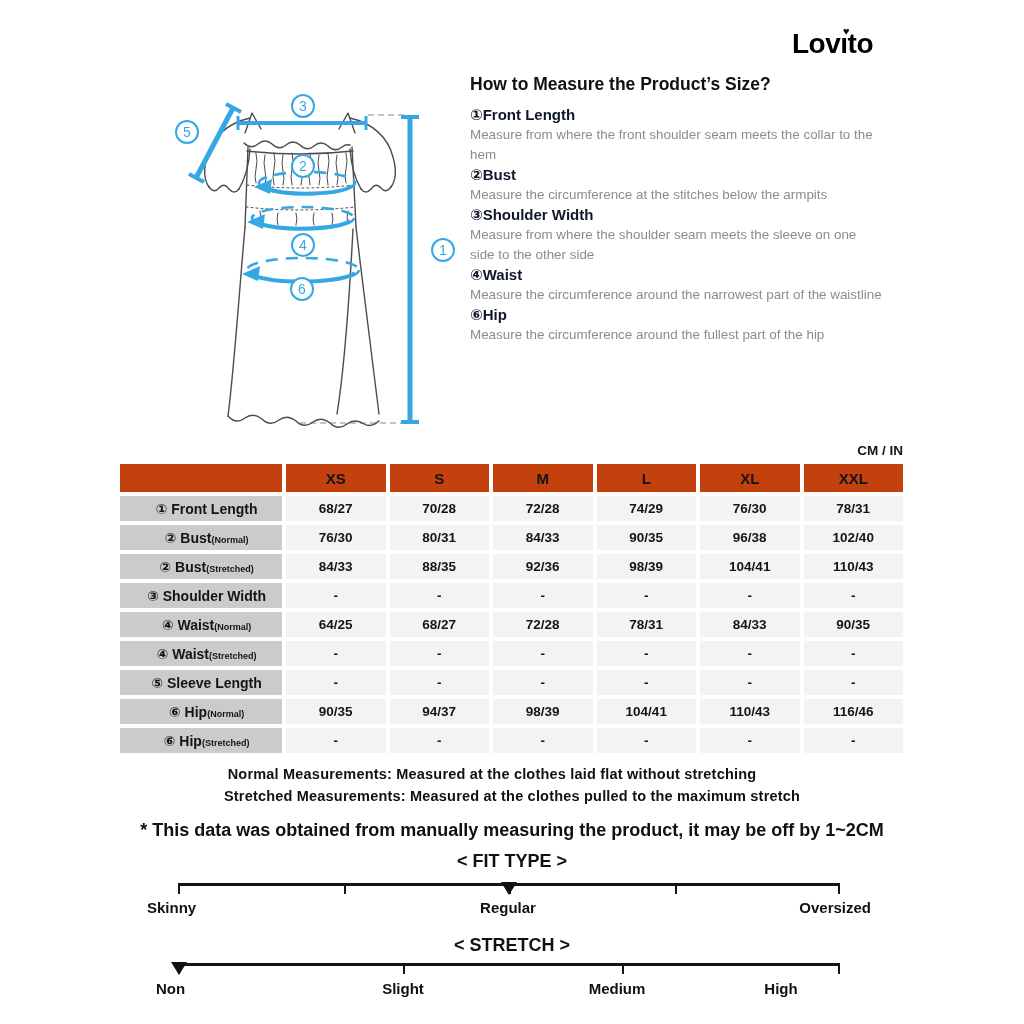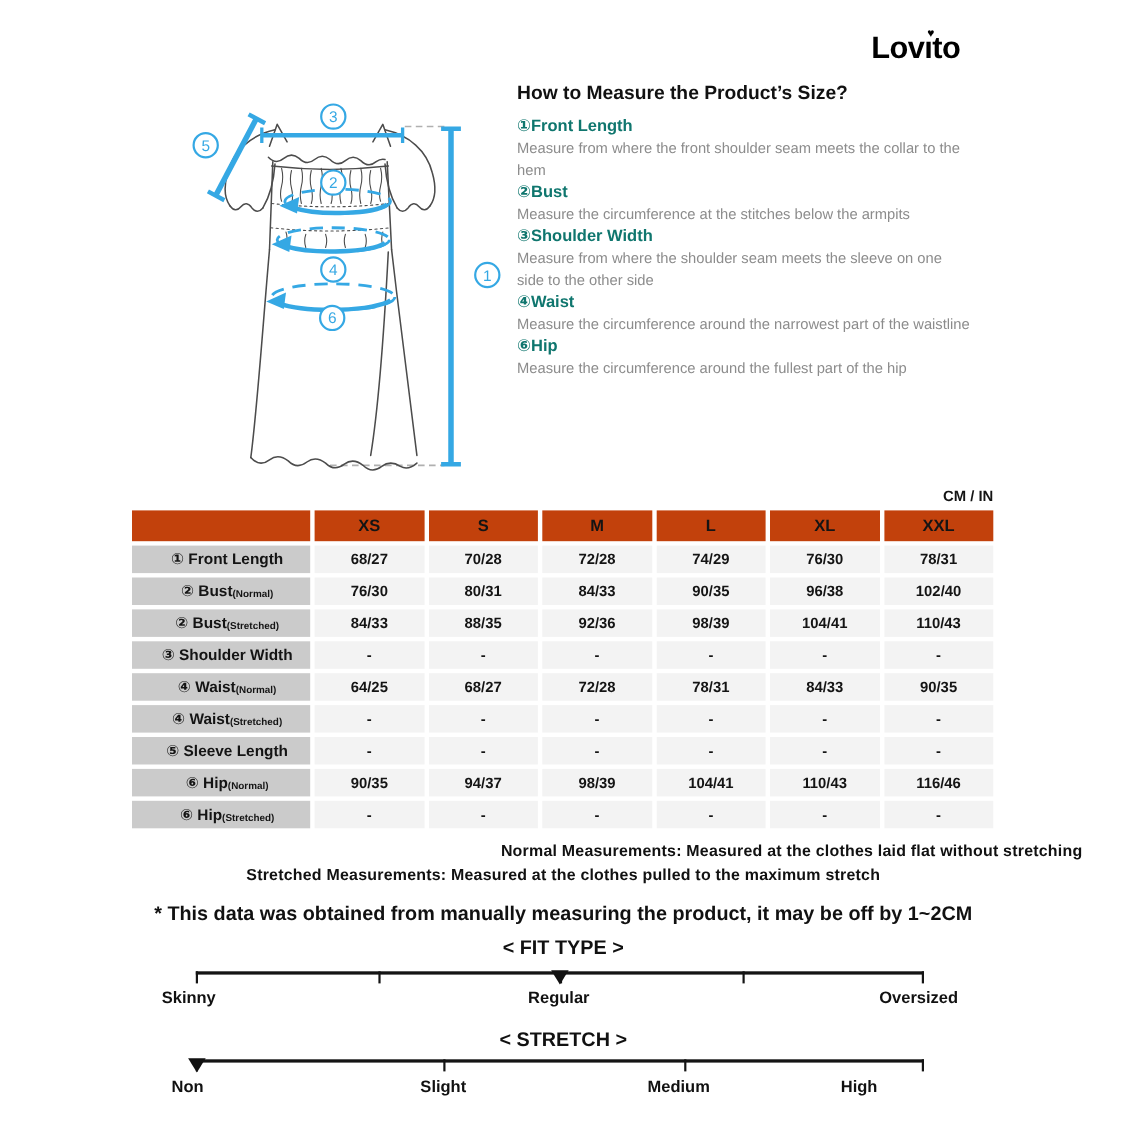--- a/index.html
+++ b/index.html
@@ -15,41 +15,41 @@
   .logo .heart { position:absolute; left:51px; top:-3px; font-size:11px; letter-spacing:0; }
 
   
   .diagram { position:absolute; left:150px; top:85px; width:320px; height:360px; }
   .callout { position:absolute; width:24px; height:24px; border:2px solid #35a8e4; border-radius:50%;
     color:#35a8e4; font-size:14px; line-height:20px; text-align:center; background:#fff; }
 
   
   .howto { position:absolute; left:470px; top:74px; width:414px; }
   .howto h2 { font-size:17.5px; font-weight:700; color:#111; margin-bottom:10px; }
-  .hlabel { font-size:15px; font-weight:700; color:#0f766e; line-height:20px; }
+  .hlabel { font-size:15px; font-weight:700; color:#0f172a; line-height:20px; }
   .hdesc { font-size:13.4px; color:#8c8c8c; line-height:20px; }
 
   
   .units { position:absolute; left:700px; top:443px; width:203px; text-align:right;
     font-size:13.5px; font-weight:700; }
 
   
   .mtable { position:absolute; left:120px; top:464px; width:783px; }
   .trow { display:flex; margin-bottom:4px; }
   .tcell { background:#f3f3f3; height:25px; flex:1; margin-right:4px;
     display:flex; align-items:center; justify-content:center;
     font-size:13.5px; font-weight:700; color:#141414; }
   .tcell:last-child { margin-right:0; }
   .trow.head .tcell { background:#c2410c; height:28px; font-size:15px; }
   .tcell.lbl { flex:0 0 162px; background:#cbcbcb; justify-content:center;
     padding-left:11px; font-size:14px; }
   .tcell.lbl .sub { font-size:9px; position:relative; top:2px; }
 
   
-  .note1 { position:absolute; top:766px; left:0; width:984px; text-align:right;
+  .note1 { position:absolute; top:766px; left:0; width:984px; text-align:center;
     font-size:14.5px; font-weight:600; letter-spacing:.2px; color:#111; }
   .note2 { position:absolute; top:788px; left:0; width:1024px; text-align:center;
     font-size:14.5px; font-weight:600; letter-spacing:.2px; color:#111; }
   .disclaimer { position:absolute; top:820px; left:0; width:1024px; text-align:center;
     font-size:18px; font-weight:700; color:#111; }
 
   
   .scale-title { position:absolute; left:0; width:1024px; text-align:center;
     font-size:18px; font-weight:800; color:#111; }
   .scale-line { position:absolute; left:178px; width:662px; height:3px; background:#141414; }

